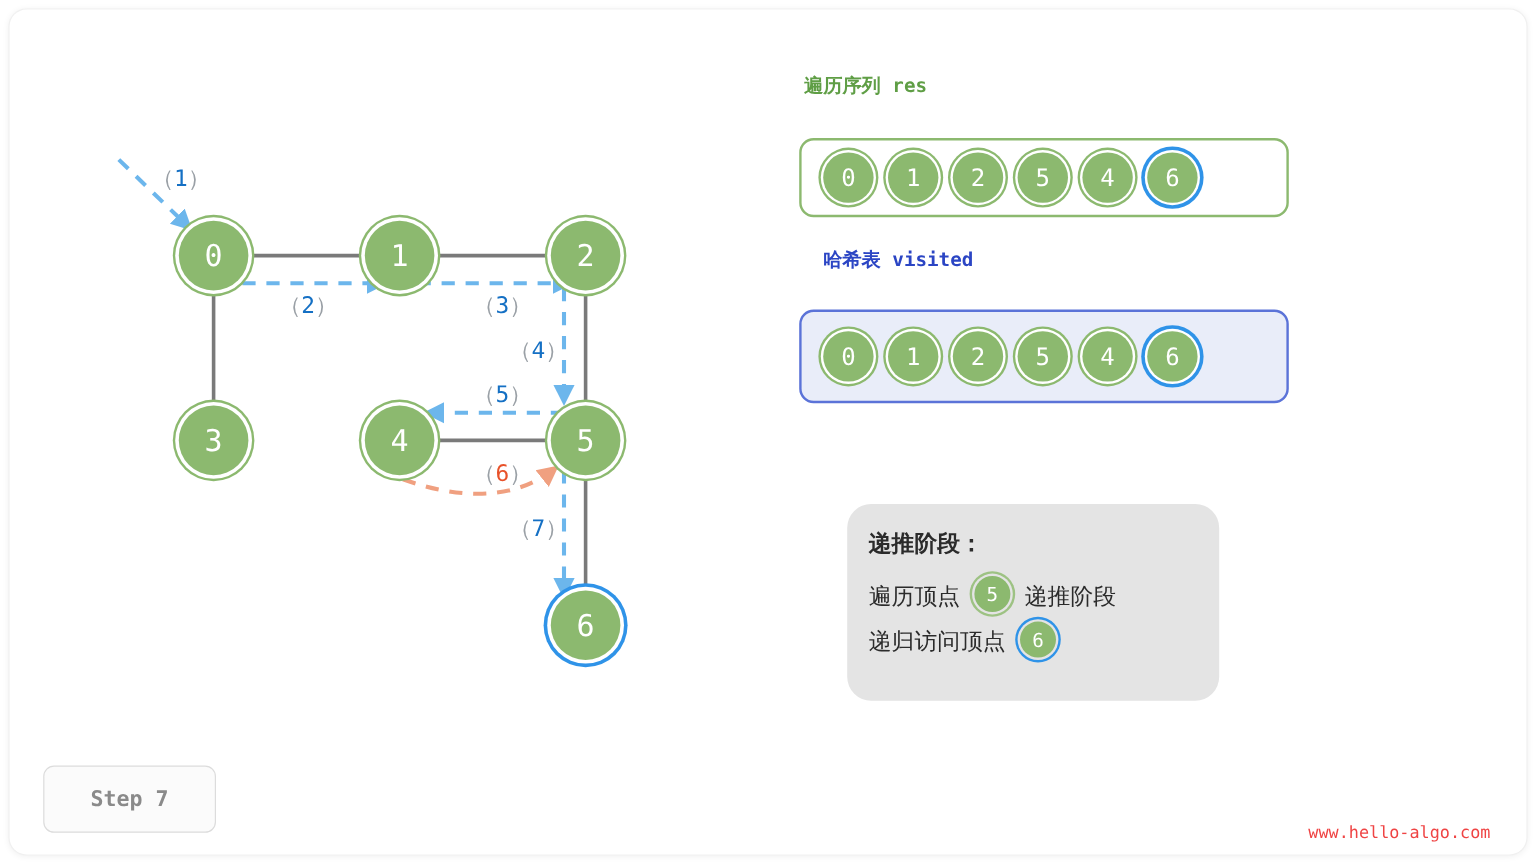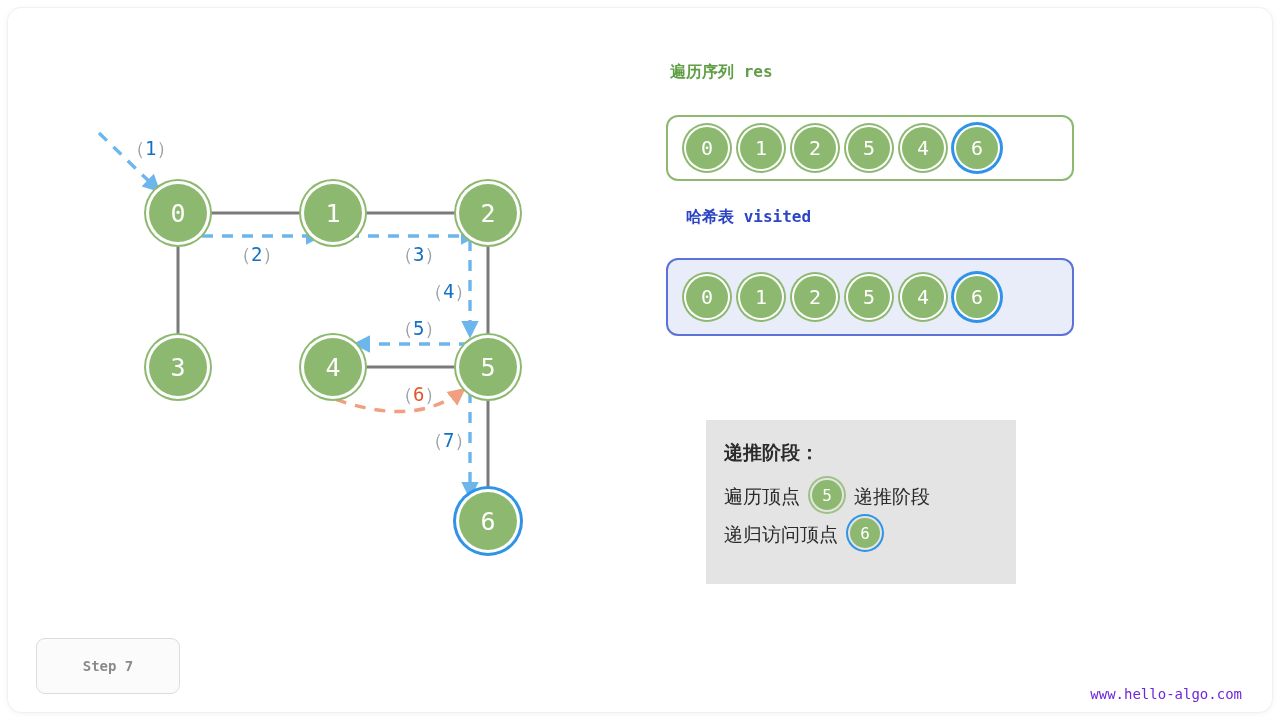--- a/index.html
+++ b/index.html
@@ -108,21 +108,21 @@
   }
 
   
   #infobox {
     position: absolute;
     left: 706px;
     top: 420px;
     width: 310px;
     height: 164px;
     background: #e4e4e4;
-    border-radius: 0;
+    border-radius: 20px;
     box-sizing: border-box;
     padding: 20px 0 0 18px;
   }
   .info-head {
     font-size: 19px;
     font-weight: bold;
     color: #2b2b2b;
     font-family: "DejaVu Sans", "Liberation Sans", sans-serif;
     margin-bottom: 14px;
   }
@@ -163,31 +163,31 @@
     width: 144px;
     height: 56px;
     border: 1px solid #dcdcdc;
     border-radius: 9px;
     background: #fbfbfb;
     display: flex;
     align-items: center;
     justify-content: center;
     font-family: "DejaVu Sans Mono", "Liberation Mono", monospace;
     font-weight: bold;
-    font-size: 14px;
+    font-size: 18px;
     color: #8a8a8a;
     box-sizing: border-box;
   }
   #watermark {
     position: absolute;
     right: 38px;
     bottom: 18px;
     font-family: "DejaVu Sans Mono", "Liberation Mono", monospace;
     font-size: 14px;
-    color: #6d28d9;
+    color: #ef4444;
   }
 </style>
 </head>
 <body>
 
 <div id="canvas"></div>
 
 <svg class="layer" width="1280" height="720" viewBox="0 0 1280 720">
   <defs>
     <marker id="arrowBlue" markerWidth="6" markerHeight="6" refX="4.2" refY="3" orient="auto" markerUnits="strokeWidth">

